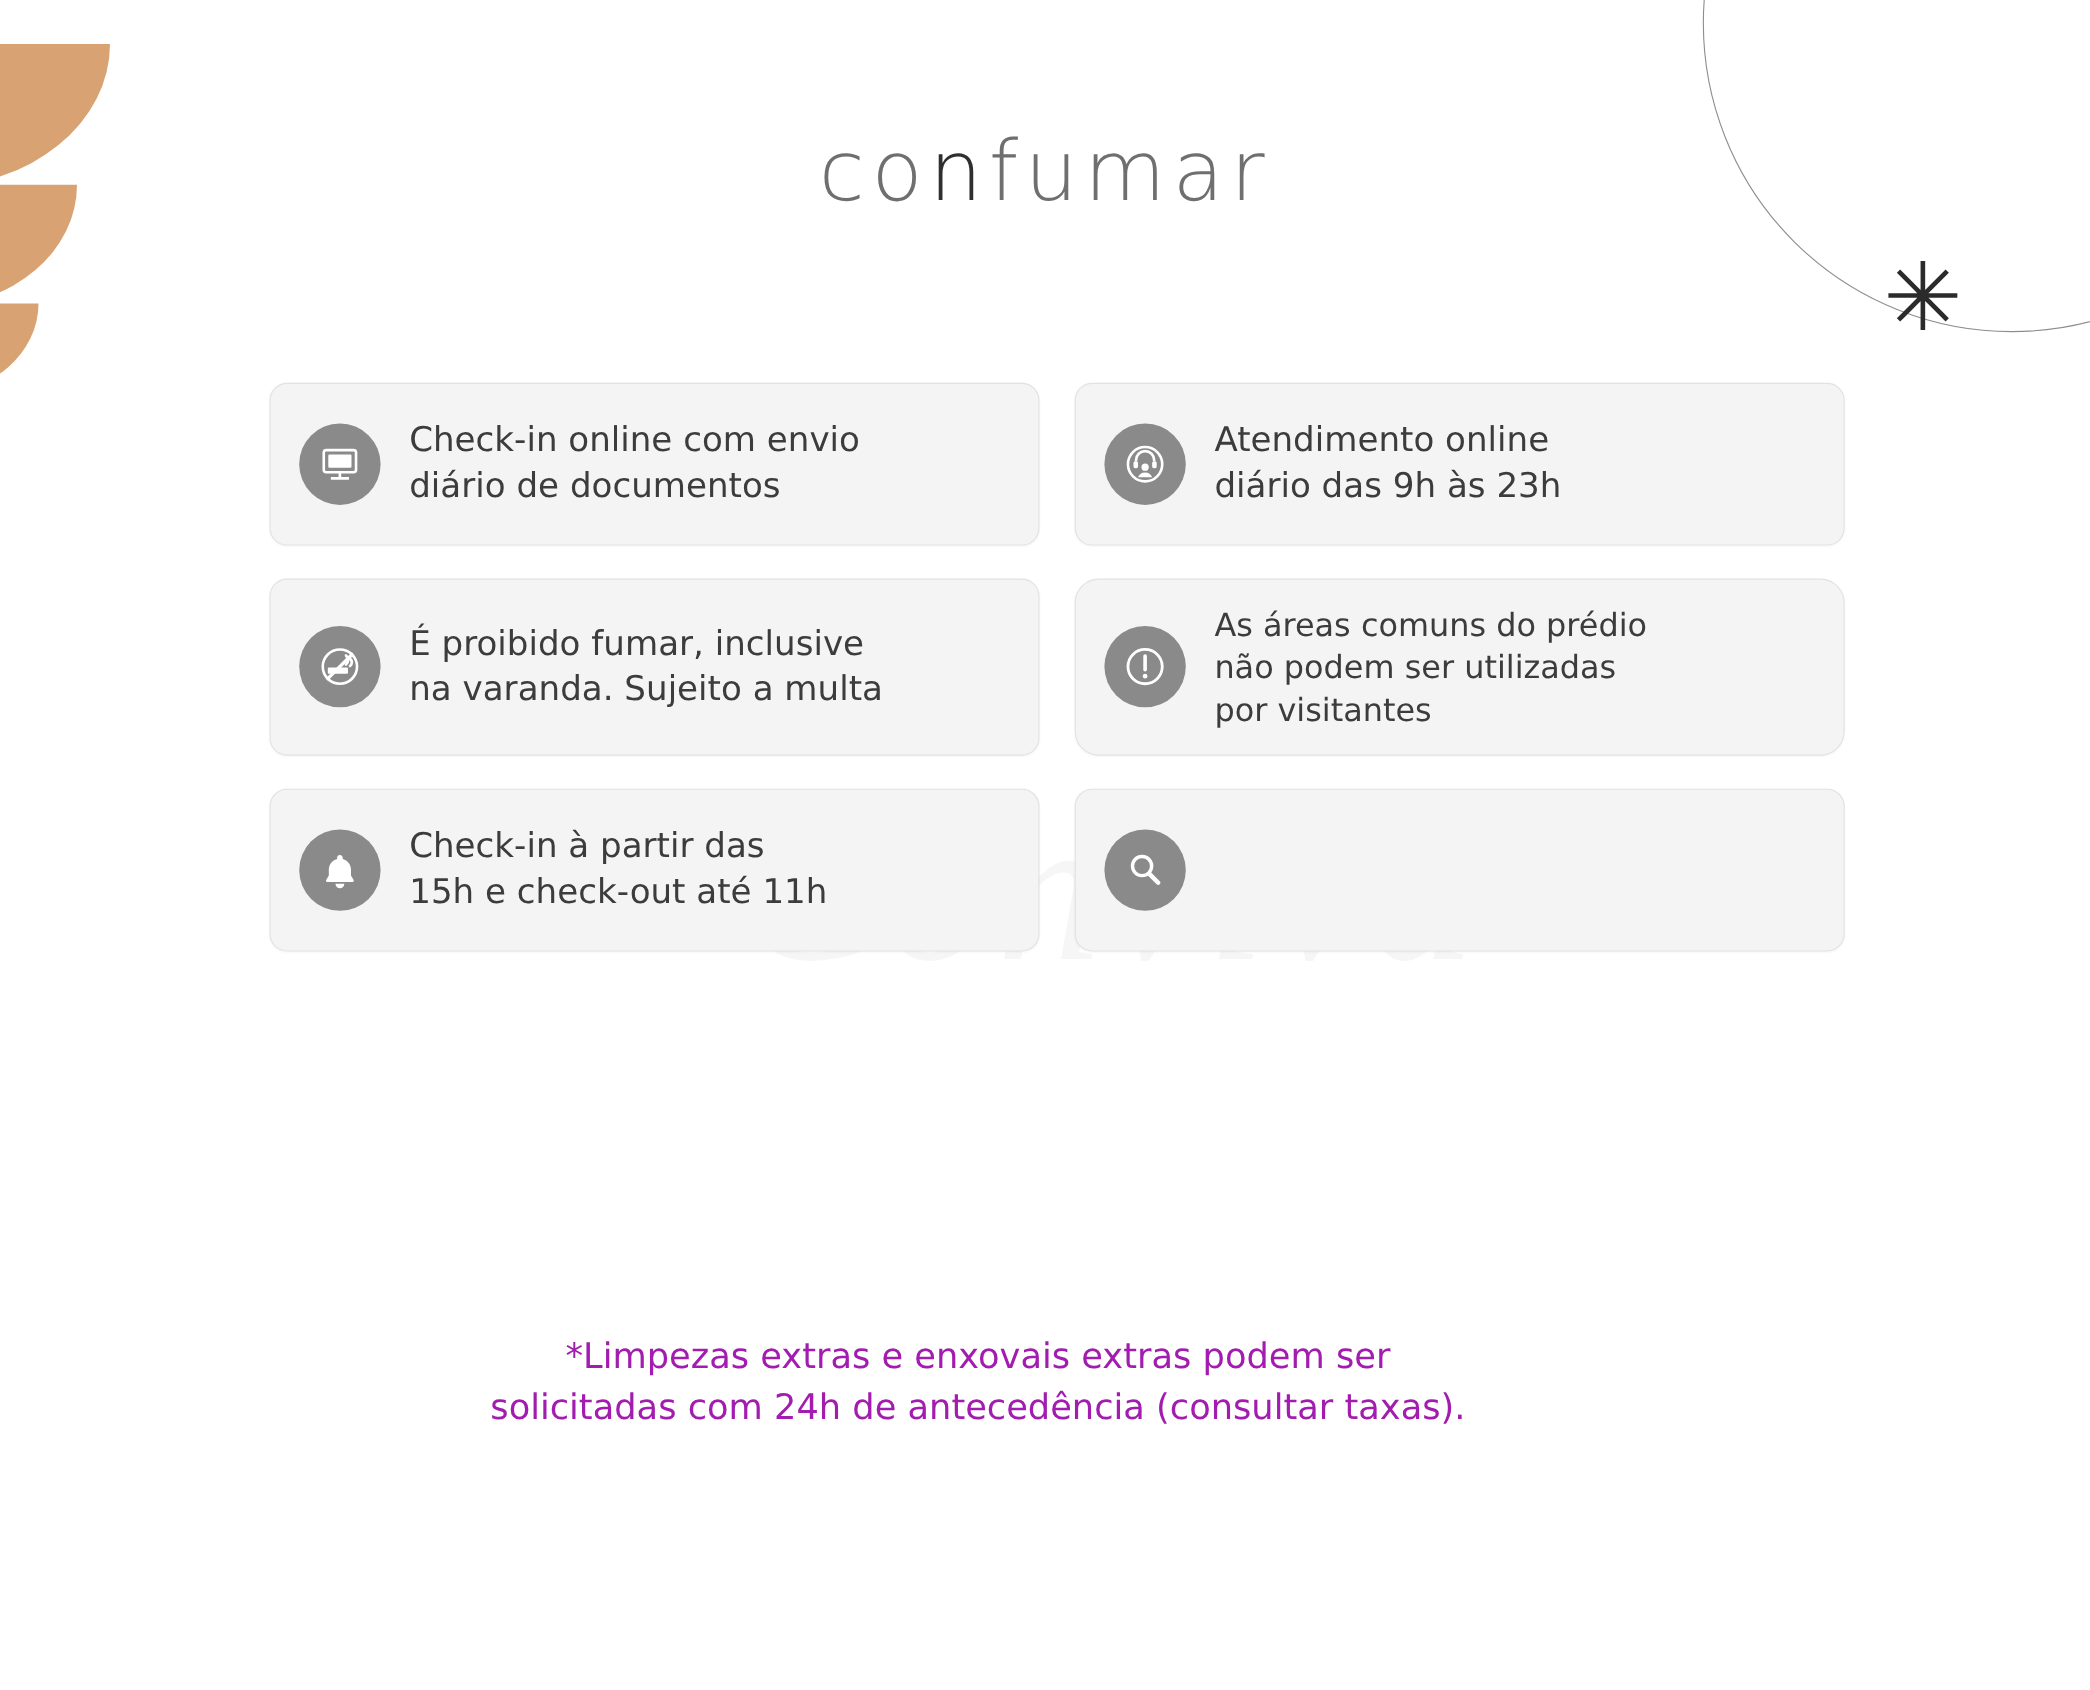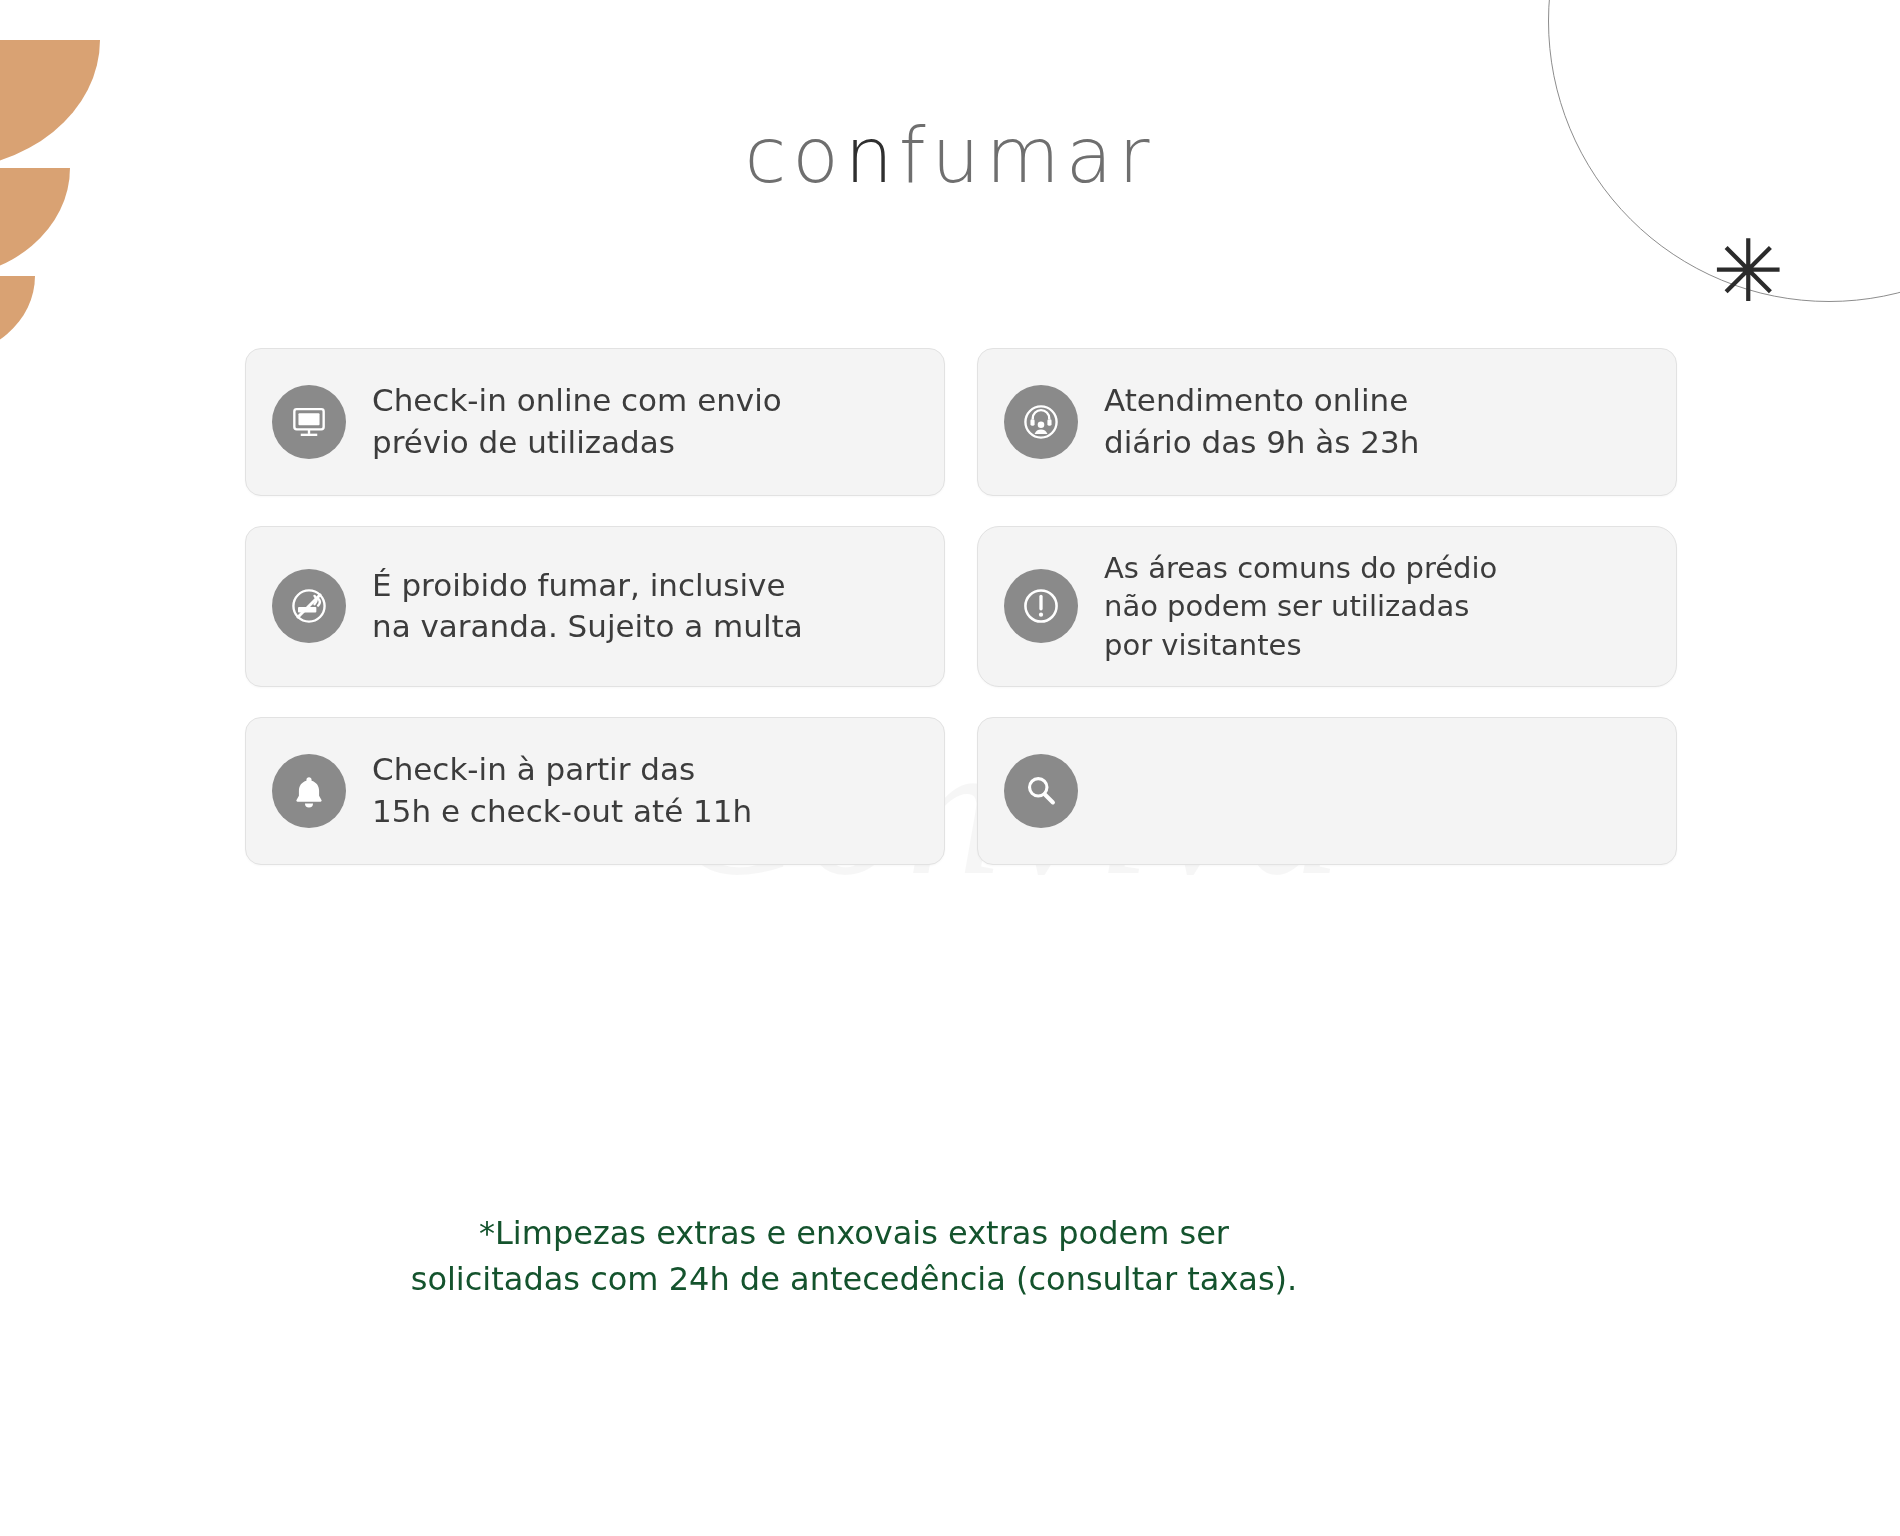--- a/index.html
+++ b/index.html
@@ -166,23 +166,24 @@
 
   
   .footnote {
     position: absolute;
     top: 1210px;
     left: 0;
     width: 1708px;
     text-align: center;
     font-size: 32px;
     line-height: 1.45;
-    color: #14532d;
+    color: #a21caf;
     font-family: "DejaVu Sans", sans-serif;
     white-space: pre-line;
+    padding-left: 35px;
   }
 </style>
 </head>
 <body>
 
 <div class="deco-leaf-wrap">
   <div class="leaf leaf-1"></div>
   <div class="leaf leaf-2"></div>
   <div class="leaf leaf-3"></div>
 </div>
@@ -201,21 +202,21 @@
   <div class="card">
     <span class="icon-badge">
       <svg viewBox="0 0 48 48" fill="none" stroke="#ffffff" stroke-width="2.6">
         <rect x="8" y="10" width="32" height="22" rx="2.5"></rect>
         <rect x="12.5" y="14.5" width="23" height="13" rx="1" fill="#ffffff" stroke="none"></rect>
         <line x1="24" y1="32" x2="24" y2="37"></line>
         <line x1="15" y1="38" x2="33" y2="38"></line>
       </svg>
     </span>
     <span class="card-text">Check-in online com envio
-prévio de utilizadas</span>
+diário de documentos</span>
   </div>
 
 
   <div class="card">
     <span class="icon-badge">
       <svg viewBox="0 0 48 48" fill="none" stroke="#ffffff" stroke-width="2.6">
         <circle cx="24" cy="24" r="17"></circle>
         <path d="M15 21 v-1 a9 9 0 0 1 18 0 v1"></path>
         <rect x="12.5" y="21" width="4.5" height="7" rx="1.6" fill="#ffffff" stroke="none"></rect>
         <rect x="31" y="21" width="4.5" height="7" rx="1.6" fill="#ffffff" stroke="none"></rect>

